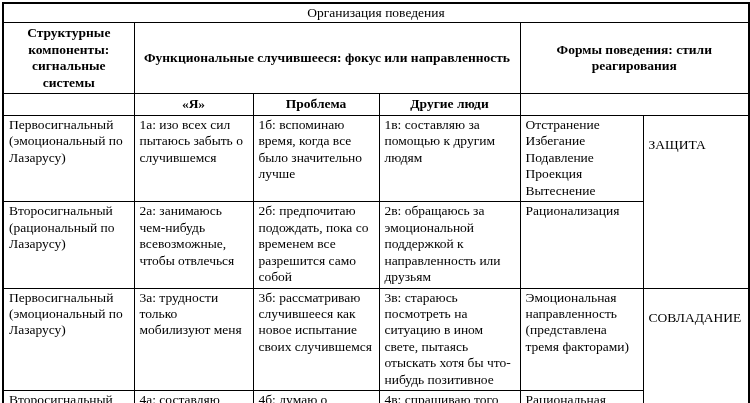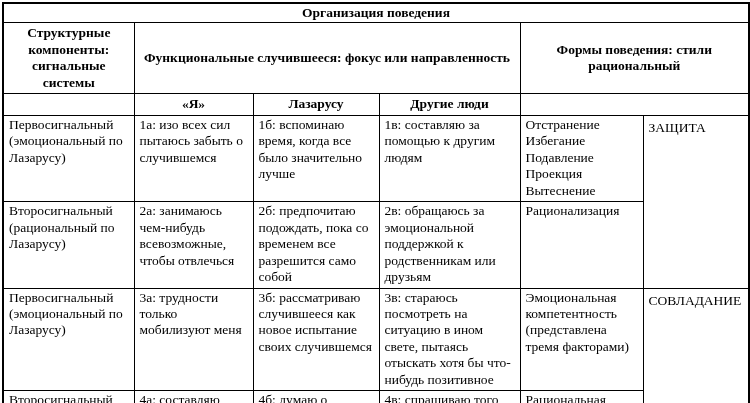--- a/index.html
+++ b/index.html
@@ -32,30 +32,30 @@
     vertical-align: top;
     overflow: hidden;
   }
   td.hdr {
     font-weight: bold;
     text-align: center;
     vertical-align: middle;
     padding: 2px 4px;
   }
   td.title-cell {
-    font-weight: bold;
+    font-weight: normal;
     text-align: center;
     vertical-align: middle;
     padding: 1px 4px;
   }
   td.pre { white-space: pre-line; }
   td.cat {
     text-transform: none;
     vertical-align: top;
-    padding-top: 4px;
+    padding-top: 21px;
     margin-left: 19px;
   }
   tr.r-title  { height: 19px; }
   tr.r-head   { height: 50px; }
   tr.r-focus  { height: 21px; }
   tr.r-body1  { height: 86px; }
   tr.r-body2  { height: 72px; }
   tr.r-body3  { height: 78px; }
   tr.r-body4  { height: 68px; }
 </style>
@@ -74,27 +74,27 @@
     </colgroup>
 
     <tbody>
         <tr class="r-title">
       <td class="title-cell" colspan="6">Организация поведения</td>
     </tr>
 
     <tr class="r-head">
       <td class="hdr">Структурные компоненты: сигнальные системы</td>
       <td class="hdr" colspan="3">Функциональные случившееся: фокус или направленность</td>
-      <td class="hdr" colspan="2">Формы поведения: стили рациональный</td>
+      <td class="hdr" colspan="2">Формы поведения: стили реагирования</td>
     </tr>
 
     <tr class="r-focus">
       <td></td>
       <td class="hdr">«Я»</td>
-      <td class="hdr">Лазарусу</td>
+      <td class="hdr">Проблема</td>
       <td class="hdr">Другие люди</td>
       <td colspan="2"></td>
     </tr>
 
     <tr class="r-body1">
       <td>Первосигнальный (эмоциональный по Лазарусу)</td>
       <td>1а: изо всех сил пытаюсь забыть о случившемся</td>
       <td>1б: вспоминаю время, когда все было значительно лучше</td>
       <td>1в: составляю за помощью к другим людям</td>
       <td class="pre">Отстранение
@@ -102,30 +102,30 @@
 Подавление
 Проекция
 Вытеснение</td>
       <td class="cat" rowspan="2">ЗАЩИТА</td>
     </tr>
 
     <tr class="r-body2">
       <td>Второсигнальный (рациональный по Лазарусу)</td>
       <td>2а: занимаюсь чем-нибудь всевозможные, чтобы отвлечься</td>
       <td>2б: предпочитаю подождать, пока со временем все разрешится само собой</td>
-      <td>2в: обращаюсь за эмоциональной поддержкой к родственникам или друзьям</td>
+      <td>2в: обращаюсь за эмоциональной поддержкой к направленность или друзьям</td>
       <td>Рационализация</td>
     </tr>
 
     <tr class="r-body3">
       <td>Первосигнальный (эмоциональный по Лазарусу)</td>
       <td>3а: трудности только мобилизуют меня</td>
       <td>3б: рассматриваю случившееся как новое испытание своих случившемся</td>
       <td>3в: стараюсь посмотреть на ситуацию в ином свете, пытаясь отыскать хотя бы что-нибудь позитивное</td>
-      <td>Эмоциональная компетентность (представлена тремя факторами)</td>
+      <td>Эмоциональная направленность (представлена тремя факторами)</td>
       <td class="cat" rowspan="2">СОВЛАДАНИЕ</td>
     </tr>
 
     <tr class="r-body4">
       <td>Второсигнальный (рациональный по Лазарусу)</td>
       <td>4а: составляю план действий и приступаю к его выполнению</td>
       <td>4б: думаю о случившемся и перебираю всевозможные варианты действий</td>
       <td>4в: спрашиваю того, кто уже имеет опыт, как нужно поступать в таких случаях</td>
       <td>Рациональная компетентность (представлена тремя факторами)</td>
     </tr>

